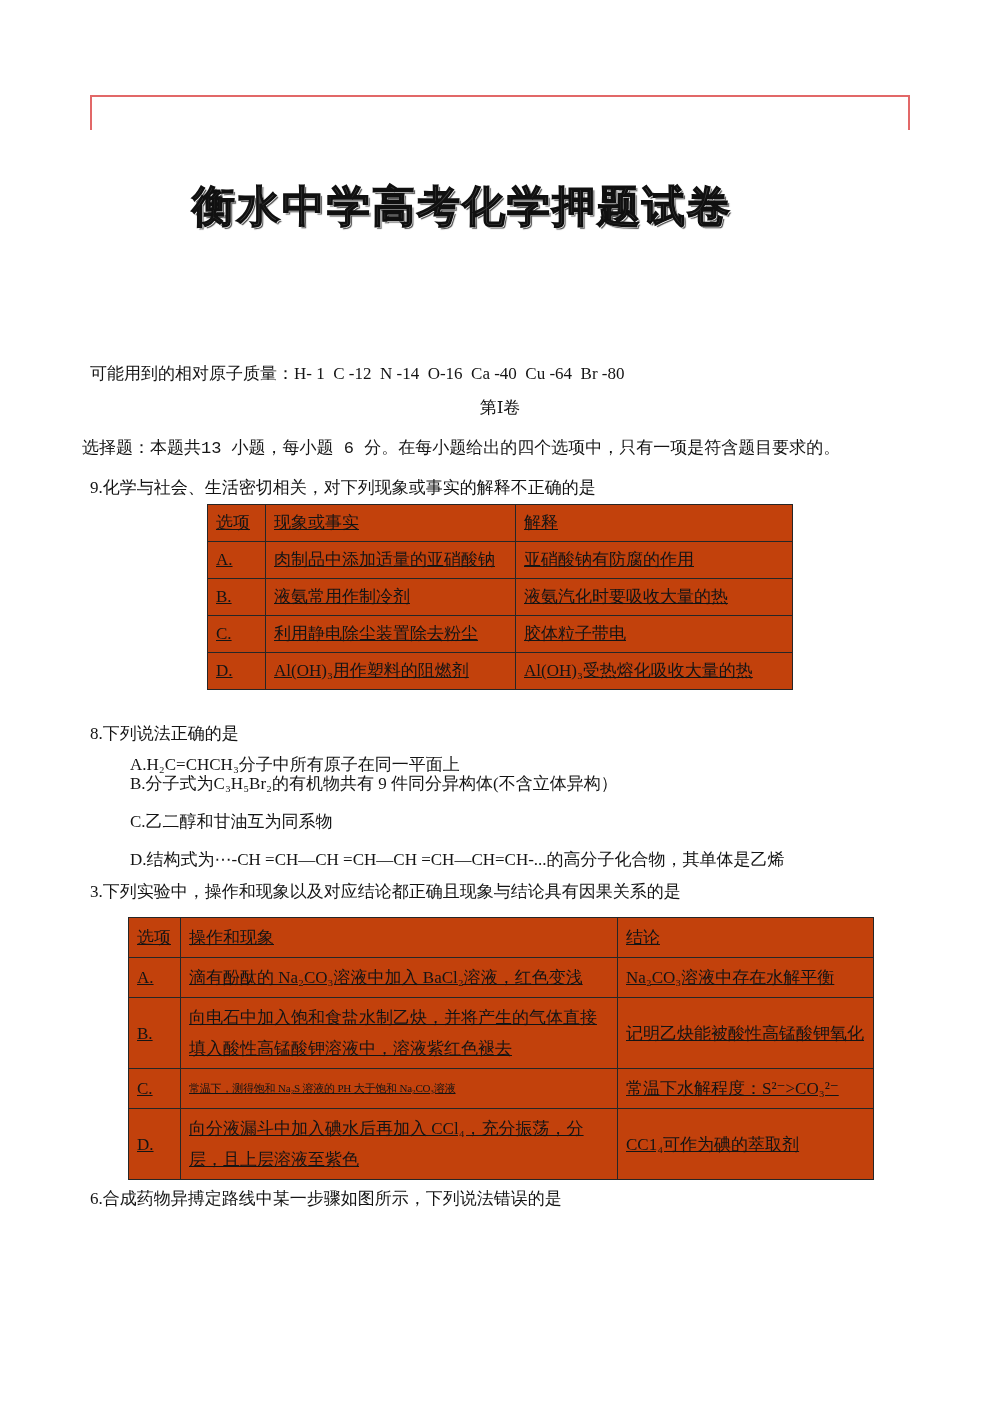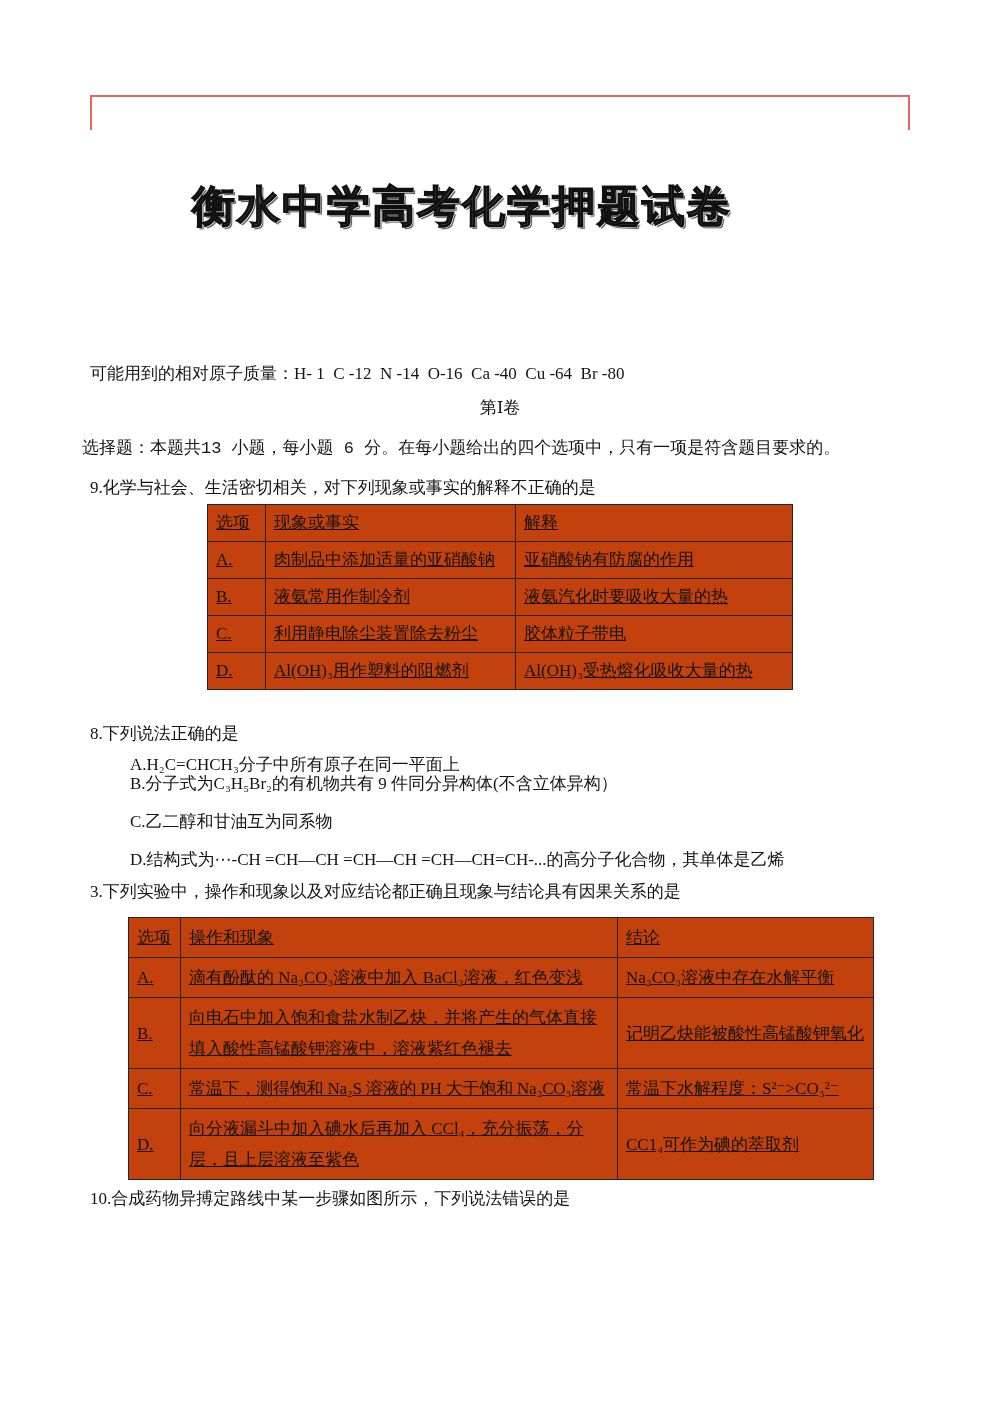--- a/index.html
+++ b/index.html
@@ -51,21 +51,21 @@
     vertical-align:middle;
     padding:4px 8px;
     line-height:26px;
     overflow:hidden;
   }
   .t1{left:207px;top:504px;width:585px;}
   .t1 td,.t1 th{height:28px;}
   .t2{left:128px;top:917px;width:745px;}
   .t2 td,.t2 th{line-height:31px;}
   .nowrap{white-space:nowrap;}
-  .tight{white-space:nowrap;font-size:17px;letter-spacing:-0.2px;margin-left:12px;}
+  .tight{white-space:nowrap;font-size:11px;letter-spacing:-0.2px;margin-left:12px;}
 </style>
 </head>
 <body>
 
 <div class="abs page-border"></div>
 
 <div class="abs paper-title">衡水中学高考化学押题试卷</div>
 
 <div class="abs mass-line">可能用到的相对原子质量：H- 1  C -12  N -14  O-16  Ca -40  Cu -64  Br -80</div>
 
@@ -146,13 +146,13 @@
     <td class="nowrap">常温下水解程度：S²⁻&gt;CO₃²⁻</td>
   </tr>
   <tr>
     <td>D.</td>
     <td>向分液漏斗中加入碘水后再加入 CCl₄，充分振荡，分层，且上层溶液至紫色</td>
     <td class="nowrap">CC1₄可作为碘的萃取剂</td>
   </tr>
 </tbody>
   </table>
 
-<div class="abs stem q10-stem">10.合成药物异搏定路线中某一步骤如图所示，下列说法错误的是</div>
+<div class="abs stem q10-stem">6.合成药物异搏定路线中某一步骤如图所示，下列说法错误的是</div>
 
 </body></html>

